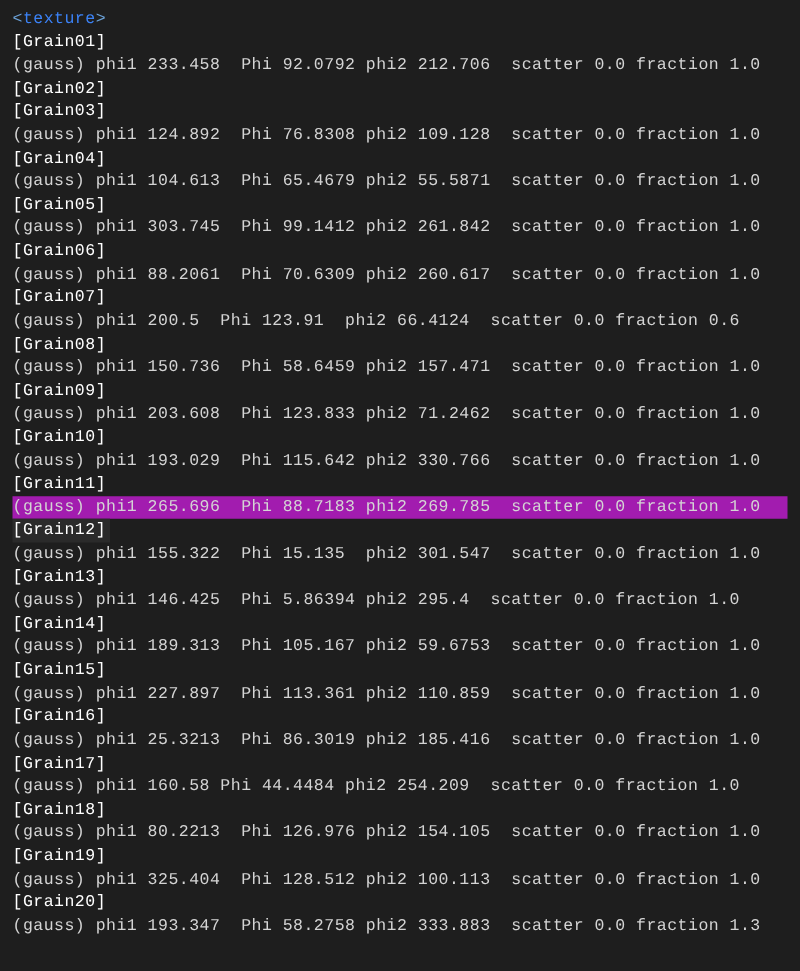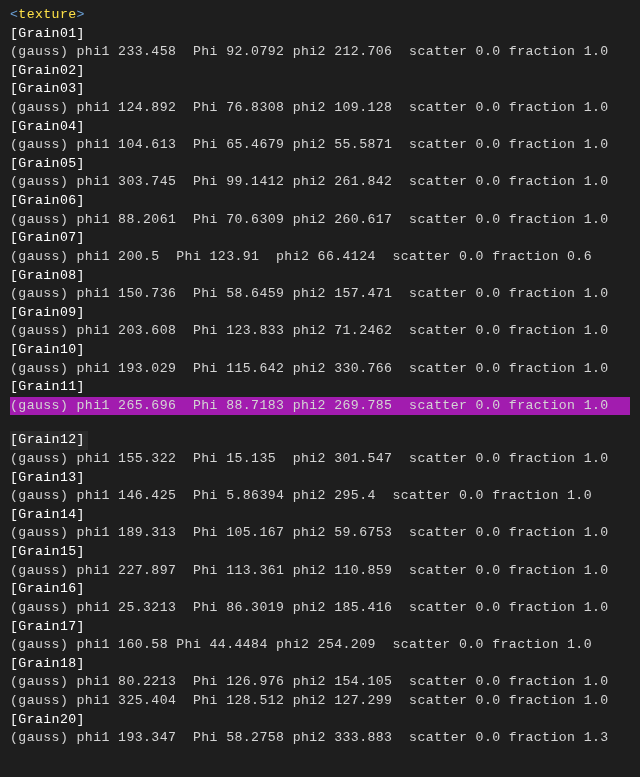--- a/index.html
+++ b/index.html
@@ -10,28 +10,27 @@
       overflow: hidden;
       font-family: "Consolas", "Courier New", monospace;
       font-size: 13.2px;
       letter-spacing: 0.4px;
       color: #d4d4d4;
       padding: 6px 10px;
       line-height: 1.41;
     }
     .tag-line { color: #c0c0c0; }
     .tag-angle { color: #6a9fd4; }
-    .tag-name { color: #fde047; }
+    .tag-name { color: #3b82f6; }
     .section-header { color: #ffffff; }
     .data-line { color: #d4d4d4; white-space: pre; }
     .highlighted {
       background: #2a2a2a;
       display: inline-block;
       padding: 0 3px 0 0;
-      margin-top: 16px;
     }
     .soft-highlight-row {
       background: #a21caf;
     }
   </style>
 </head>
 <body>
 
 <div id="content">
     <div class="tag-line"><span class="tag-angle">&lt;</span><span class="tag-name">texture</span><span class="tag-angle">&gt;</span></div>
@@ -63,16 +62,17 @@
     <div><span class="section-header">[Grain14]</span></div>
     <div class="data-line">(gauss) phi1 189.313  Phi 105.167 phi2 59.6753  scatter 0.0 fraction 1.0</div>
     <div><span class="section-header">[Grain15]</span></div>
     <div class="data-line">(gauss) phi1 227.897  Phi 113.361 phi2 110.859  scatter 0.0 fraction 1.0</div>
     <div><span class="section-header">[Grain16]</span></div>
     <div class="data-line">(gauss) phi1 25.3213  Phi 86.3019 phi2 185.416  scatter 0.0 fraction 1.0</div>
     <div><span class="section-header">[Grain17]</span></div>
     <div class="data-line">(gauss) phi1 160.58 Phi 44.4484 phi2 254.209  scatter 0.0 fraction 1.0</div>
     <div><span class="section-header">[Grain18]</span></div>
     <div class="data-line">(gauss) phi1 80.2213  Phi 126.976 phi2 154.105  scatter 0.0 fraction 1.0</div>
-    <div class="data-line">(gauss) phi1 325.404  Phi 128.512 phi2 127.299  scatter 0.0 fraction 1.0</div>
+    <div><span class="section-header">[Grain19]</span></div>
+    <div class="data-line">(gauss) phi1 325.404  Phi 128.512 phi2 100.113  scatter 0.0 fraction 1.0</div>
     <div><span class="section-header">[Grain20]</span></div>
     <div class="data-line">(gauss) phi1 193.347  Phi 58.2758 phi2 333.883  scatter 0.0 fraction 1.3</div>
   </div>
 
 </body></html>

